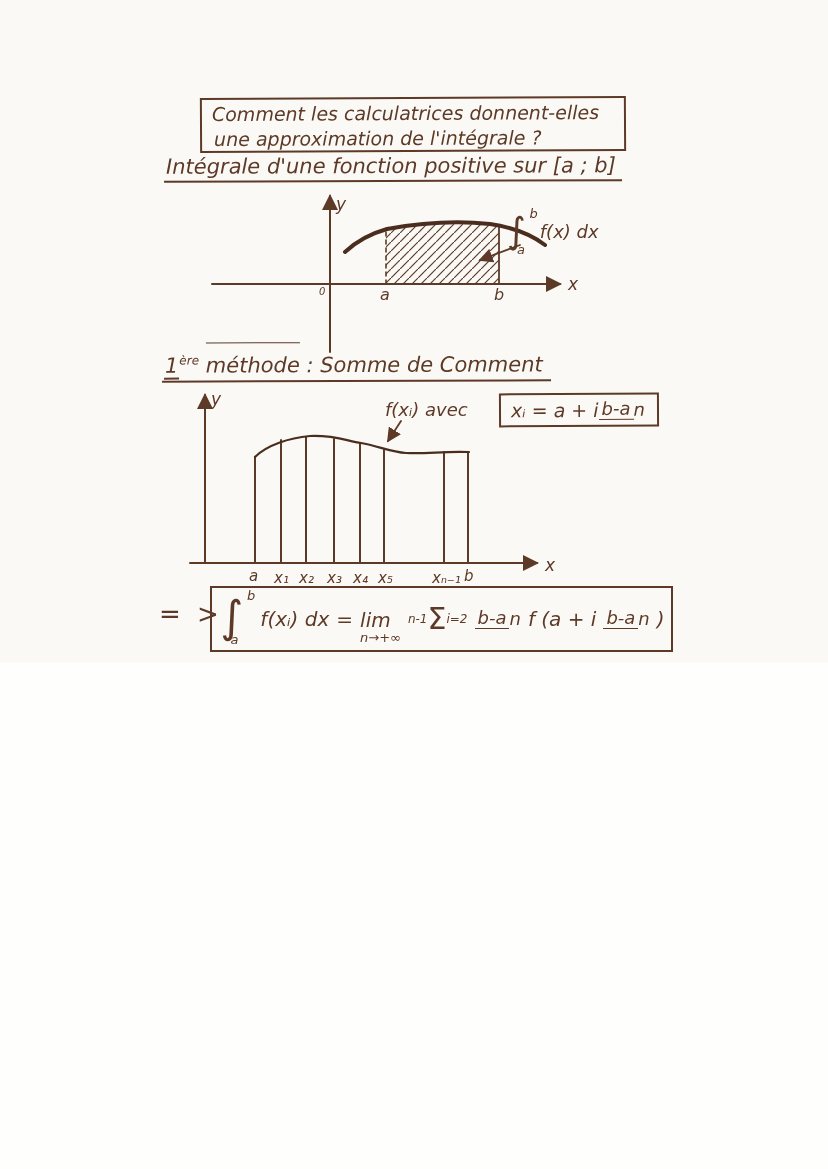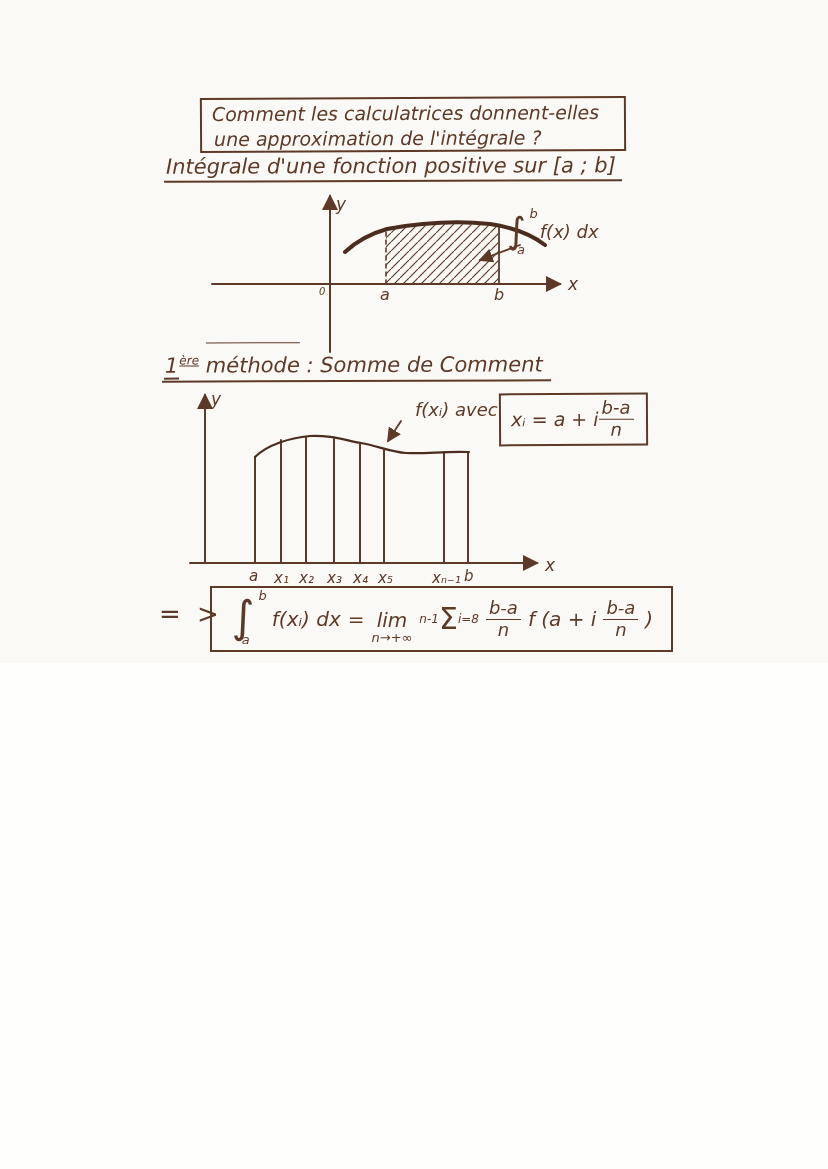--- a/index.html
+++ b/index.html
@@ -19,52 +19,52 @@
     border:2px solid var(--ink);padding:2px 8px 2px 10px;transform:rotate(-0.3deg);
     font-size:19px;line-height:25px;}
   .title-box .l2{padding-left:2px;}
 
   
   .heading1{position:absolute;left:164px;top:154px;font-size:21px;
     border-bottom:2px solid var(--ink);padding:0 6px 2px 2px;transform:rotate(-0.2deg);}
   .heading2{position:absolute;left:162px;top:353px;font-size:21px;
     border-bottom:2px solid var(--ink);padding:0 8px 3px 2px;transform:rotate(-0.2deg);}
   .heading2 .num{border-bottom:2px solid var(--ink);padding:0 1px;}
-  .heading2 sup{font-size:12px;text-decoration:underline;}
+  .heading2 sup{font-size:12px;}
   .heading2 .word{border-top:1.5px solid var(--ink);padding-top:10px;}
 
   
   .fig{position:absolute;}
   svg text{font-family:"DejaVu Sans", sans-serif;font-style:italic;fill:var(--ink);}
   .stroke{stroke:var(--ink);fill:none;stroke-linecap:round;}
   .stroke-dark{stroke:var(--ink-dark);fill:none;stroke-linecap:round;}
 
   
   .int-annot{position:absolute;left:505px;top:213px;display:flex;align-items:center;gap:4px;font-size:18px;}
   .int-wrap{position:relative;display:inline-block;padding:0 10px 0 2px;}
   .int-sign{font-size:36px;font-style:normal;line-height:1;display:inline-block;}
   .int-sup{position:absolute;right:-2px;top:-7px;font-size:13px;}
   .int-sub{position:absolute;left:12px;bottom:-8px;font-size:13px;}
 
   
-  .riemann-label{position:absolute;left:415px;top:399px;font-size:18px;}
+  .riemann-label{position:absolute;left:385px;top:399px;font-size:18px;}
   .xi-box{position:absolute;left:499px;top:393px;border:2px solid var(--ink);
     padding:4px 12px 4px 10px;display:flex;align-items:center;font-size:19px;transform:rotate(-0.3deg);}
-  .frac{display:inline-flex;flex-direction:column;align-items:center;line-height:1.05;font-size:18px;}
+  .frac{display:inline-flex;flex-direction:row;align-items:center;line-height:1.05;font-size:18px;}
   .frac .num{border-bottom:1.6px solid var(--ink);padding:0 3px 1px 3px;}
   .frac .den{padding-top:1px;}
 
   
   .implies{position:absolute;left:159px;top:599px;font-size:26px;letter-spacing:4px;font-style:normal;}
   .formula-box{position:absolute;left:210px;top:586px;width:463px;height:66px;
     border:2px solid var(--ink);display:flex;align-items:center;justify-content:center;
     gap:7px;font-size:20px;}
   .formula-box .int-wrap{margin-top:-4px;}
   .formula-box .int-sign{font-size:44px;}
-  .lim-stack{display:inline-flex;flex-direction:column;align-items:center;line-height:1;margin-top:16px;}
+  .lim-stack{display:inline-flex;flex-direction:column;line-height:1;margin-top:16px;}
   .lim-stack .lim-word{font-size:20px;}
   .lim-stack .lim-sub{font-size:13px;margin-top:1px;}
   .sum-stack{display:inline-flex;flex-direction:row;align-items:center;line-height:1;}
   .sum-stack .sum-top,.sum-stack .sum-bot{font-size:12px;}
   .sum-stack .sum-sign{font-size:30px;font-style:normal;line-height:0.95;}
 </style>
 </head>
 <body>
 
 <div class="page">
@@ -171,21 +171,21 @@
     </span>
     <span>f(xᵢ) dx</span>
     <span>=</span>
     <span class="lim-stack">
       <span class="lim-word">lim</span>
       <span class="lim-sub">n→+∞</span>
     </span>
     <span class="sum-stack">
       <span class="sum-top">n-1</span>
       <span class="sum-sign">Σ</span>
-      <span class="sum-bot">i=8</span>
+      <span class="sum-bot">i=2</span>
     </span>
     <span class="frac">
       <span class="num">b-a</span>
       <span class="den">n</span>
     </span>
     <span>f (a + i</span>
     <span class="frac">
       <span class="num">b-a</span>
       <span class="den">n</span>
     </span>

